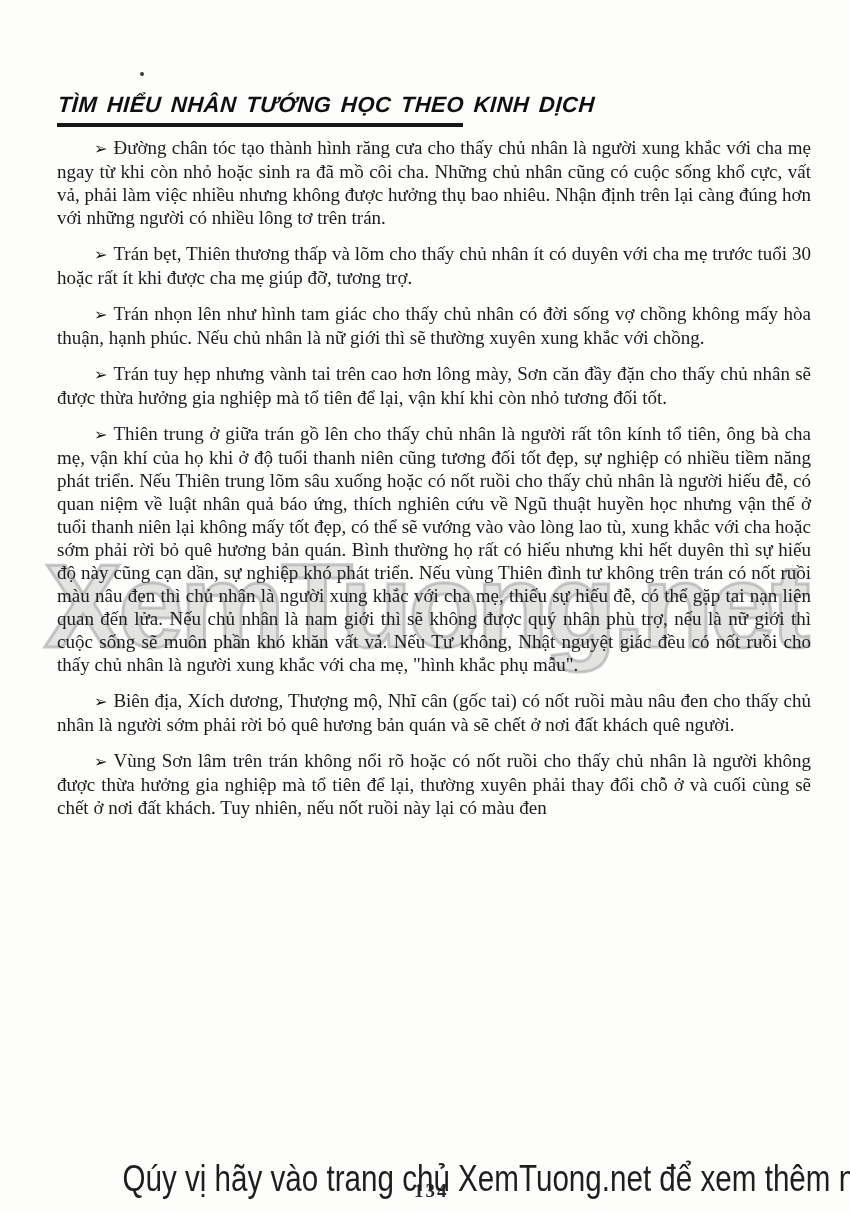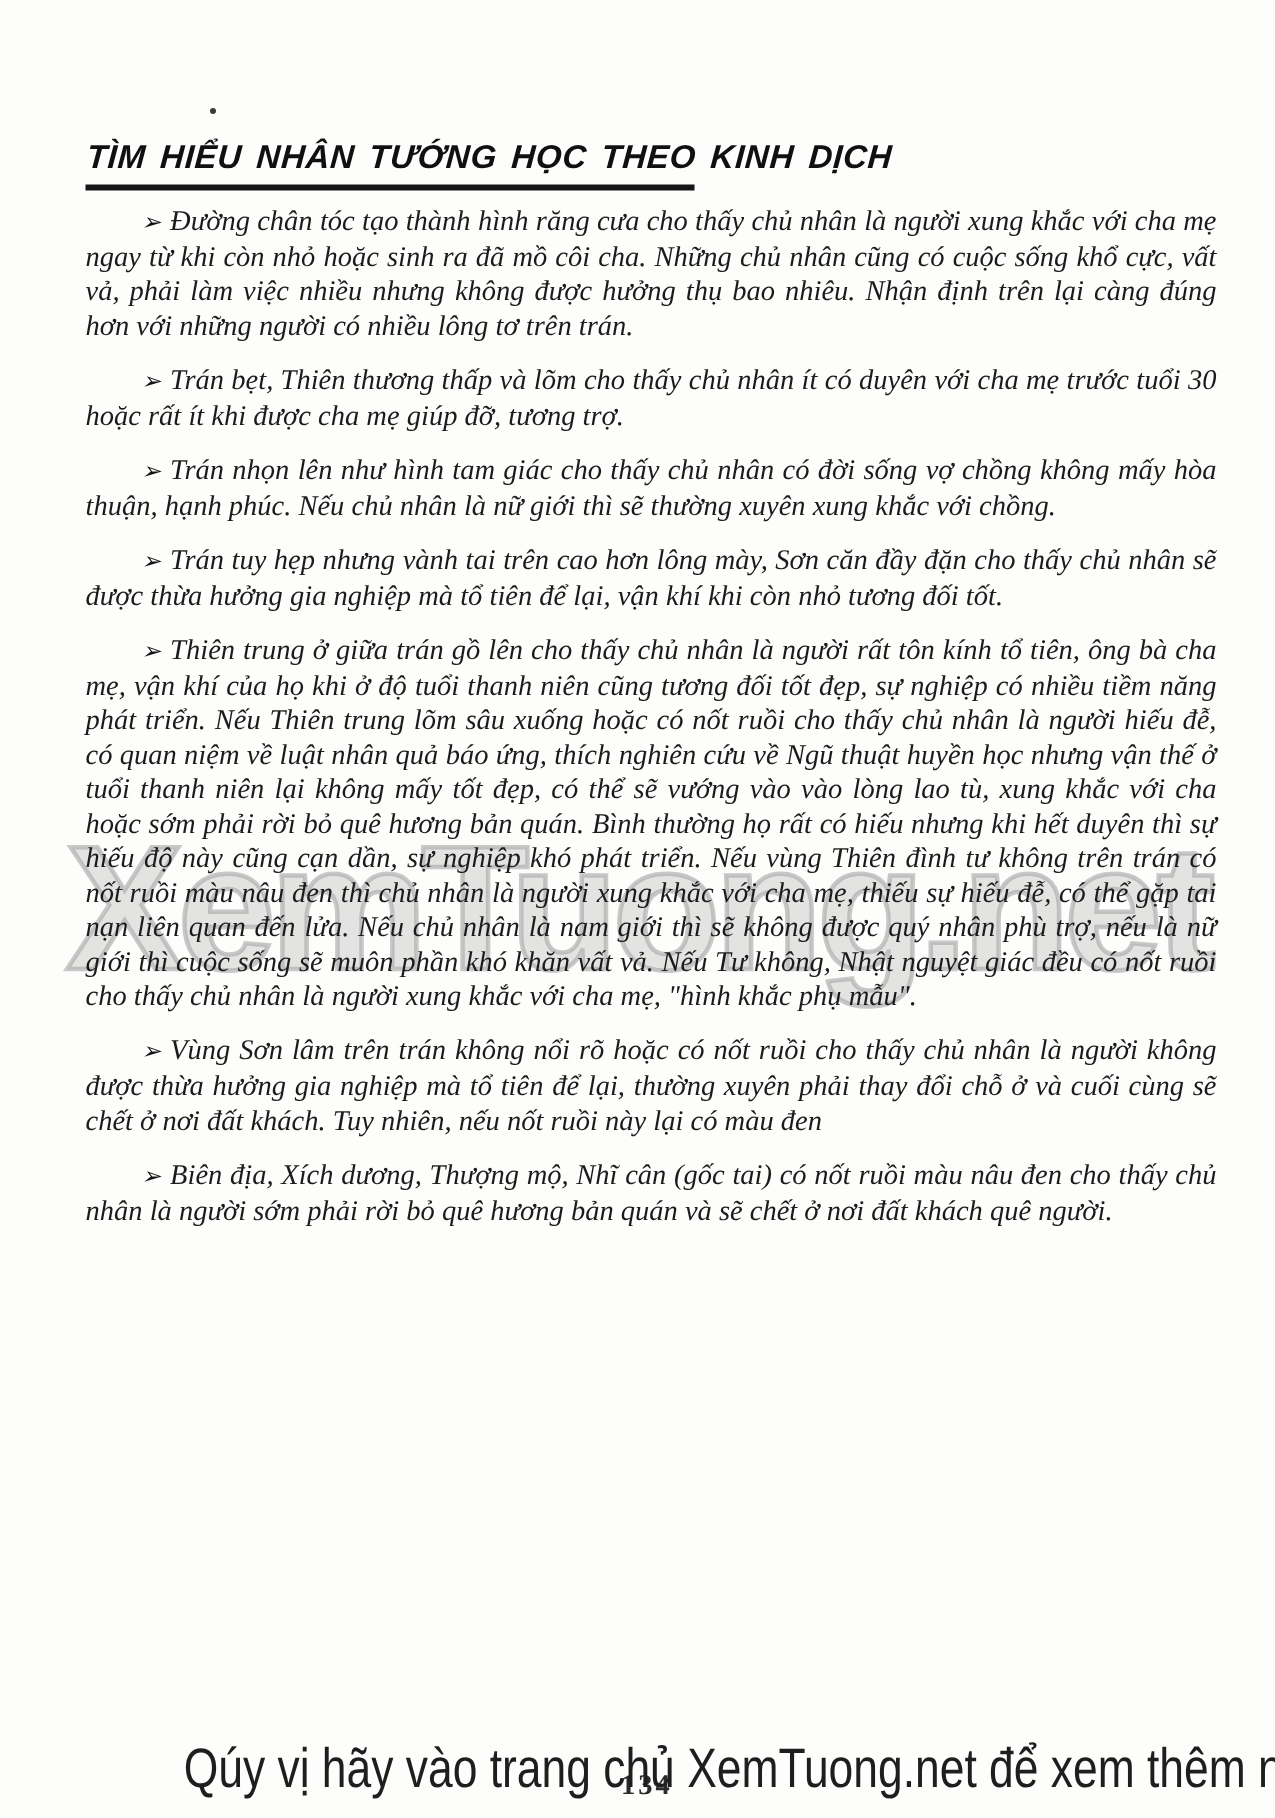--- a/index.html
+++ b/index.html
@@ -71,21 +71,20 @@
   
   .body-text {
     position: absolute;
     left: 57px;
     top: 136px;
     width: 754px;
     z-index: 1;
     font-size: 19px;
     line-height: 23px;
     text-align: justify;
-    font-style: italic;
   }
   .para {
     margin: 0 0 13px 0;
     text-indent: 37px;
   }
   .bullet {
     font-size: 16px;
     padding-right: 6px;
     color: #141414;
   }
@@ -135,22 +134,22 @@
 
   <div class="watermark">XemTuong.net</div>
 
   <div class="body-text">
 
   <p class="para"><span class="bullet">➢</span>Đường chân tóc tạo thành hình răng cưa cho thấy chủ nhân là người xung khắc với cha mẹ ngay từ khi còn nhỏ hoặc sinh ra đã mồ côi cha. Những chủ nhân cũng có cuộc sống khổ cực, vất vả, phải làm việc nhiều nhưng không được hưởng thụ bao nhiêu. Nhận định trên lại càng đúng hơn với những người có nhiều lông tơ trên trán.</p>
       <p class="para"><span class="bullet">➢</span>Trán bẹt, Thiên thương thấp và lõm cho thấy chủ nhân ít có duyên với cha mẹ trước tuổi 30 hoặc rất ít khi được cha mẹ giúp đỡ, tương trợ.</p>
       <p class="para"><span class="bullet">➢</span>Trán nhọn lên như hình tam giác cho thấy chủ nhân có đời sống vợ chồng không mấy hòa thuận, hạnh phúc. Nếu chủ nhân là nữ giới thì sẽ thường xuyên xung khắc với chồng.</p>
       <p class="para"><span class="bullet">➢</span>Trán tuy hẹp nhưng vành tai trên cao hơn lông mày, Sơn căn đầy đặn cho thấy chủ nhân sẽ được thừa hưởng gia nghiệp mà tổ tiên để lại, vận khí khi còn nhỏ tương đối tốt.</p>
       <p class="para"><span class="bullet">➢</span>Thiên trung ở giữa trán gồ lên cho thấy chủ nhân là người rất tôn kính tổ tiên, ông bà cha mẹ, vận khí của họ khi ở độ tuổi thanh niên cũng tương đối tốt đẹp, sự nghiệp có nhiều tiềm năng phát triển. Nếu Thiên trung lõm sâu xuống hoặc có nốt ruồi cho thấy chủ nhân là người hiếu đễ, có quan niệm về luật nhân quả báo ứng, thích nghiên cứu về Ngũ thuật huyền học nhưng vận thế ở tuổi thanh niên lại không mấy tốt đẹp, có thể sẽ vướng vào vào lòng lao tù, xung khắc với cha hoặc sớm phải rời bỏ quê hương bản quán. Bình thường họ rất có hiếu nhưng khi hết duyên thì sự hiếu độ này cũng cạn dần, sự nghiệp khó phát triển. Nếu vùng Thiên đình tư không trên trán có nốt ruồi màu nâu đen thì chủ nhân là người xung khắc với cha mẹ, thiếu sự hiếu đễ, có thể gặp tai nạn liên quan đến lửa. Nếu chủ nhân là nam giới thì sẽ không được quý nhân phù trợ, nếu là nữ giới thì cuộc sống sẽ muôn phần khó khăn vất vả. Nếu Tư không, Nhật nguyệt giác đều có nốt ruồi cho thấy chủ nhân là người xung khắc với cha mẹ, "hình khắc phụ mẫu".</p>
+      <p class="para"><span class="bullet">➢</span>Biên địa, Xích dương, Thượng mộ, Nhĩ cân (gốc tai) có nốt ruồi màu nâu đen cho thấy chủ nhân là người sớm phải rời bỏ quê hương bản quán và sẽ chết ở nơi đất khách quê người.</p>
       <p class="para"><span class="bullet">➢</span>Vùng Sơn lâm trên trán không nổi rõ hoặc có nốt ruồi cho thấy chủ nhân là người không được thừa hưởng gia nghiệp mà tổ tiên để lại, thường xuyên phải thay đổi chỗ ở và cuối cùng sẽ chết ở nơi đất khách. Tuy nhiên, nếu nốt ruồi này lại có màu đen</p>
-      <p class="para"><span class="bullet">➢</span>Biên địa, Xích dương, Thượng mộ, Nhĩ cân (gốc tai) có nốt ruồi màu nâu đen cho thấy chủ nhân là người sớm phải rời bỏ quê hương bản quán và sẽ chết ở nơi đất khách quê người.</p>
     </div>
 
   <div class="footer">
     <span class="footer-inner">Qúy vị hãy vào trang chủ XemTuong.net để xem thêm nhiều mục hay khác</span>
   </div>
 
   <div class="page-number">134</div>
 
 </div>
 

